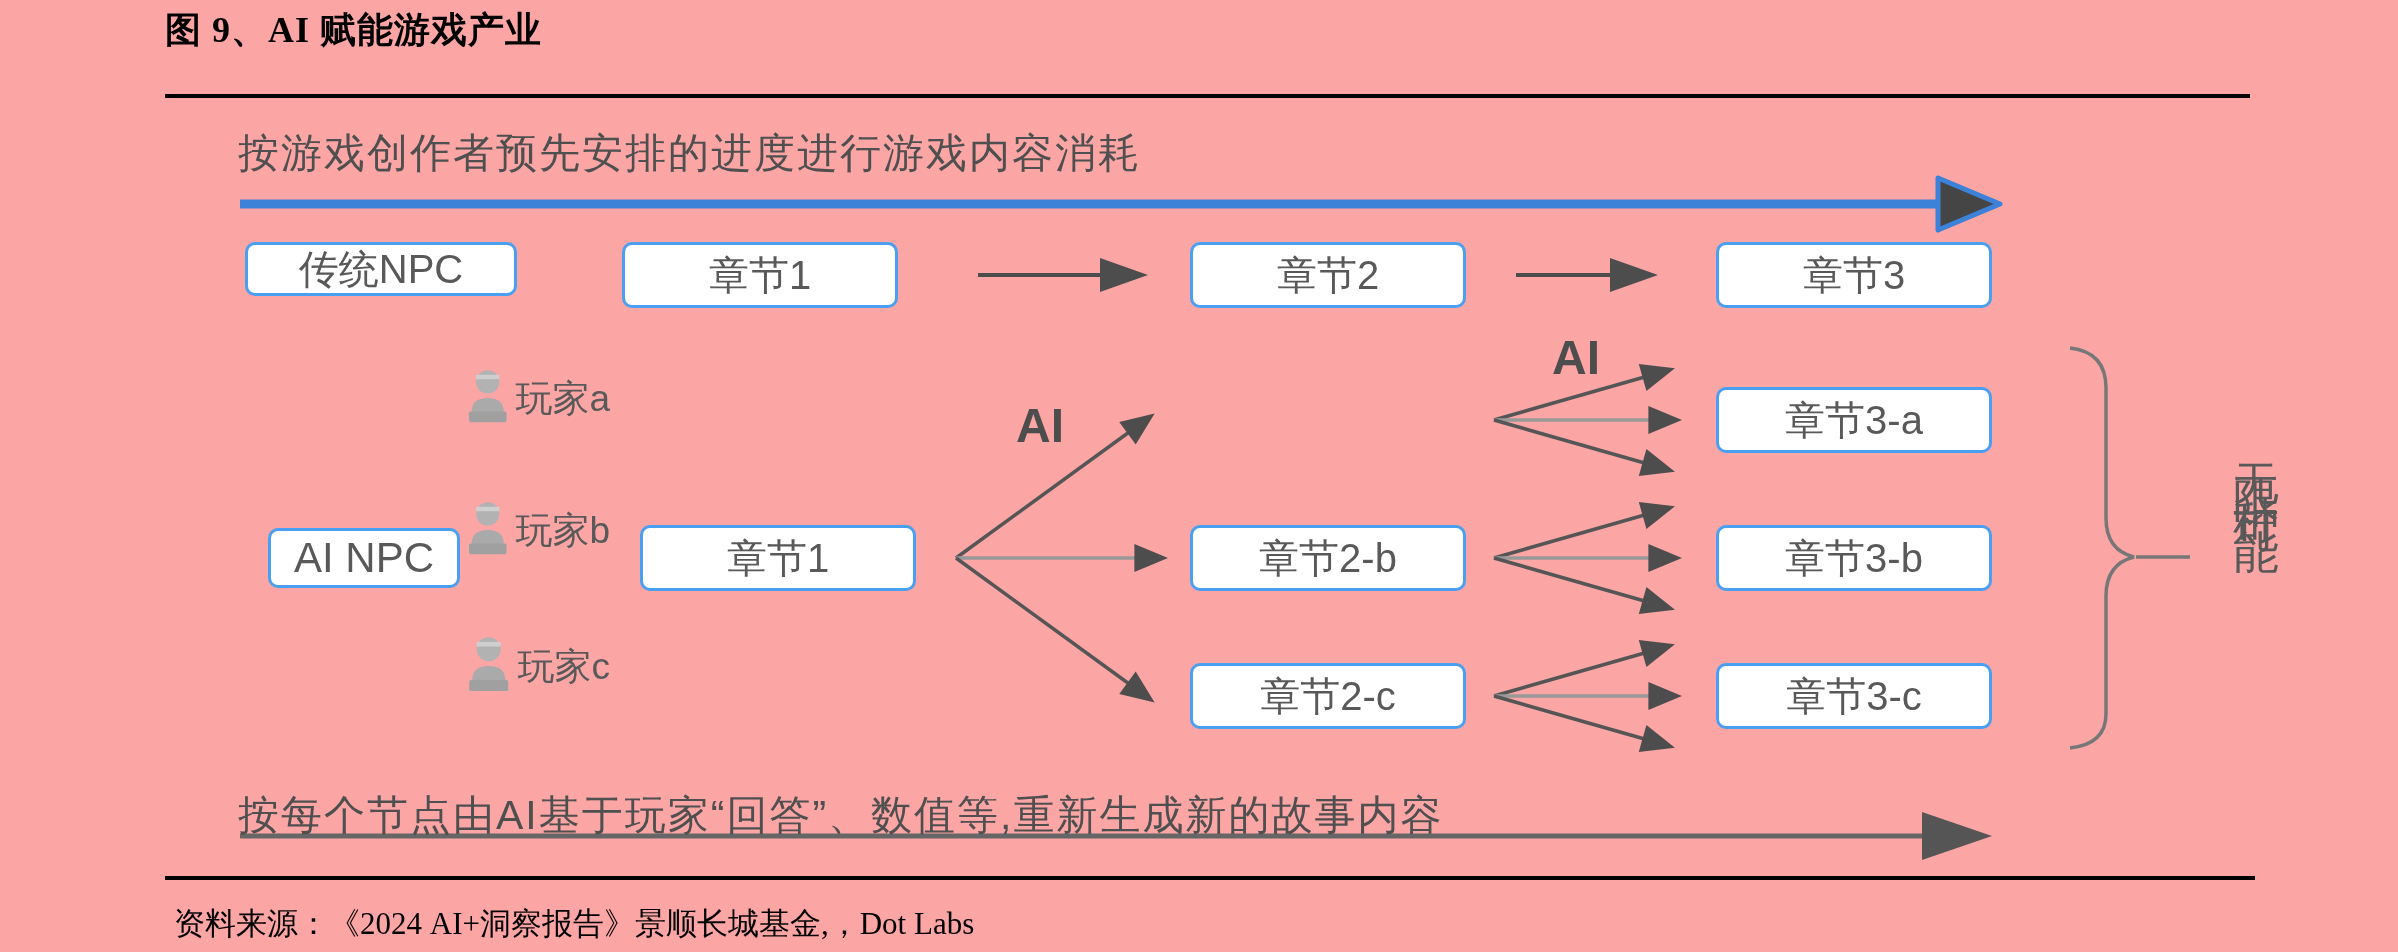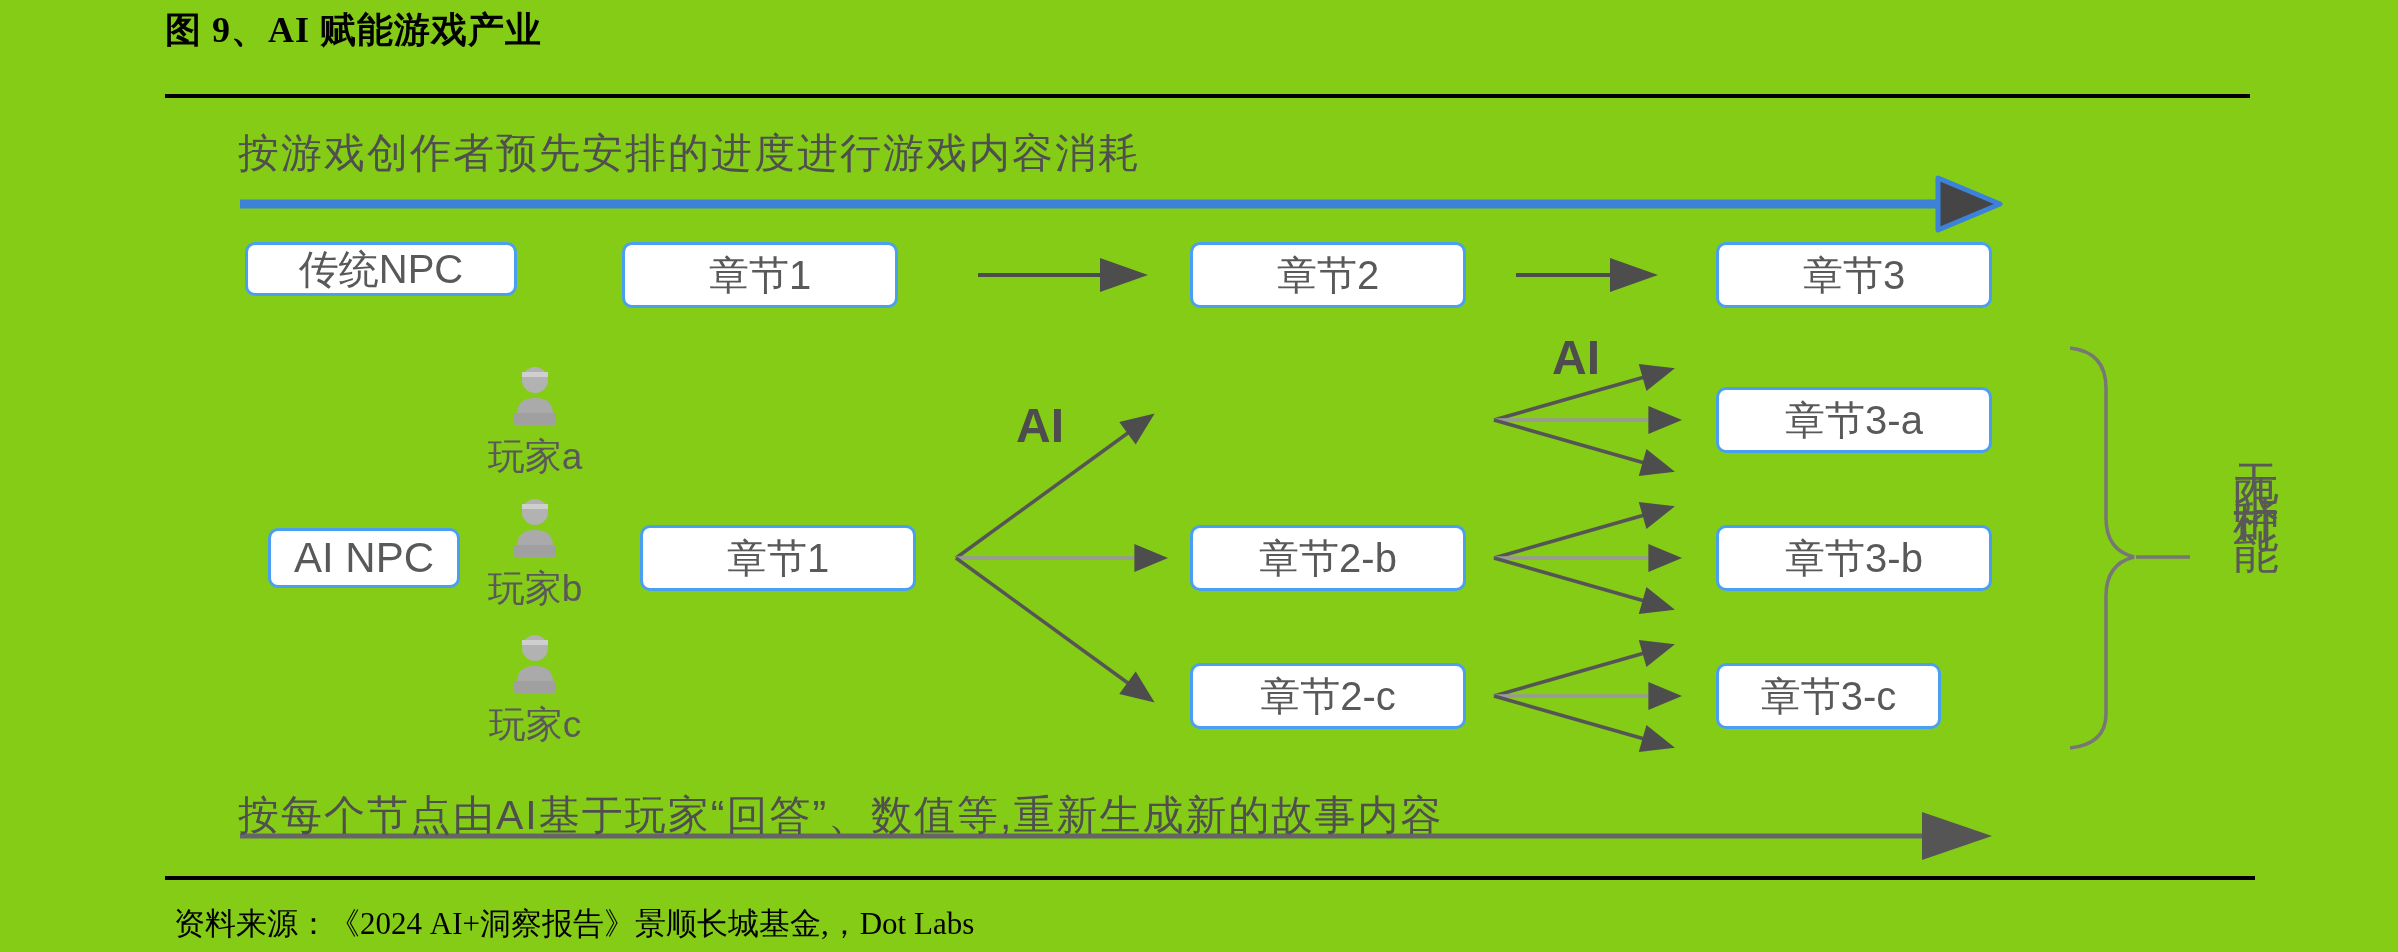--- a/index.html
+++ b/index.html
@@ -4,42 +4,42 @@
 <style>
   :root{
     --box_border:#4a9ff0;
     --flow_blue:#3b82d8;
     --text_gray:#4f4f4f;
     --arrow_gray:#4d4d4d;
   }
   *{margin:0;padding:0;box-sizing:border-box;}
   html,body{background:#fff;}
   .canvas{
-    position:relative;width:2398px;height:952px;background:#84cc16;overflow:hidden;
+    position:relative;width:2398px;height:952px;background:#fca5a5;overflow:hidden;
     font-family:"Liberation Sans","DejaVu Sans",sans-serif;
   }
   .title{
     position:absolute;left:165px;top:6px;
     font-family:"Liberation Serif","DejaVu Serif",serif;
     font-size:36px;font-weight:bold;color:#000;letter-spacing:1px;
   }
   .hline{position:absolute;background:#000;height:4px;}
   .flow-label{
     position:absolute;font-size:41px;color:var(--text_gray);letter-spacing:2px;
     font-weight:500;white-space:nowrap;
   }
   .box{
     position:absolute;background:#fff;border:3px solid var(--box_border);
     border-radius:10px;display:flex;align-items:center;justify-content:center;
     font-size:40px;color:#595959;white-space:nowrap;
   }
   .ai-label{
     position:absolute;font-size:48px;font-weight:600;color:var(--arrow_gray);
   }
-  .player{position:absolute;width:150px;display:flex;flex-direction:column;align-items:center;}
+  .player{position:absolute;width:150px;display:flex;flex-direction:row;align-items:center;}
   .player .plabel{font-size:37px;color:#595959;margin-top:2px;white-space:nowrap;}
   .player svg{display:block;}
   .outcome{
     position:absolute;left:2222px;top:428px;
     writing-mode:vertical-rl;text-orientation:upright;
     font-size:46px;color:#595959;letter-spacing:16px;line-height:70px;
   }
   .svg-layer{position:absolute;left:0;top:0;pointer-events:none;}
   .source{
     position:absolute;left:174px;top:903px;font-size:31px;color:#000;
@@ -151,21 +151,21 @@
   <div class="box" style="left:640px;top:525px;width:276px;height:66px;">章节1</div>
 
   <div class="ai-label" style="left:1016px;top:398px;">AI</div>
   <div class="ai-label" style="left:1552px;top:330px;">AI</div>
 
   <div class="box" style="left:1190px;top:525px;width:276px;height:66px;">章节2-b</div>
   <div class="box" style="left:1190px;top:663px;width:276px;height:66px;">章节2-c</div>
 
   <div class="box" style="left:1716px;top:387px;width:276px;height:66px;">章节3-a</div>
   <div class="box" style="left:1716px;top:525px;width:276px;height:66px;">章节3-b</div>
-  <div class="box" style="left:1716px;top:663px;width:225px;height:66px;">章节3-c</div>
+  <div class="box" style="left:1716px;top:663px;width:276px;height:66px;">章节3-c</div>
 
   <div class="outcome">无限种可能</div>
 
   <div class="flow-label" style="left:238px;top:788px;">按每个节点由AI基于玩家“回答”、数值等,重新生成新的故事内容</div>
 
   <div class="hline" style="left:165px;top:876px;width:2090px;"></div>
 
   <div class="source">资料来源：《2024 AI+洞察报告》景顺长城基金,，Dot Labs</div>
 
 </div>

